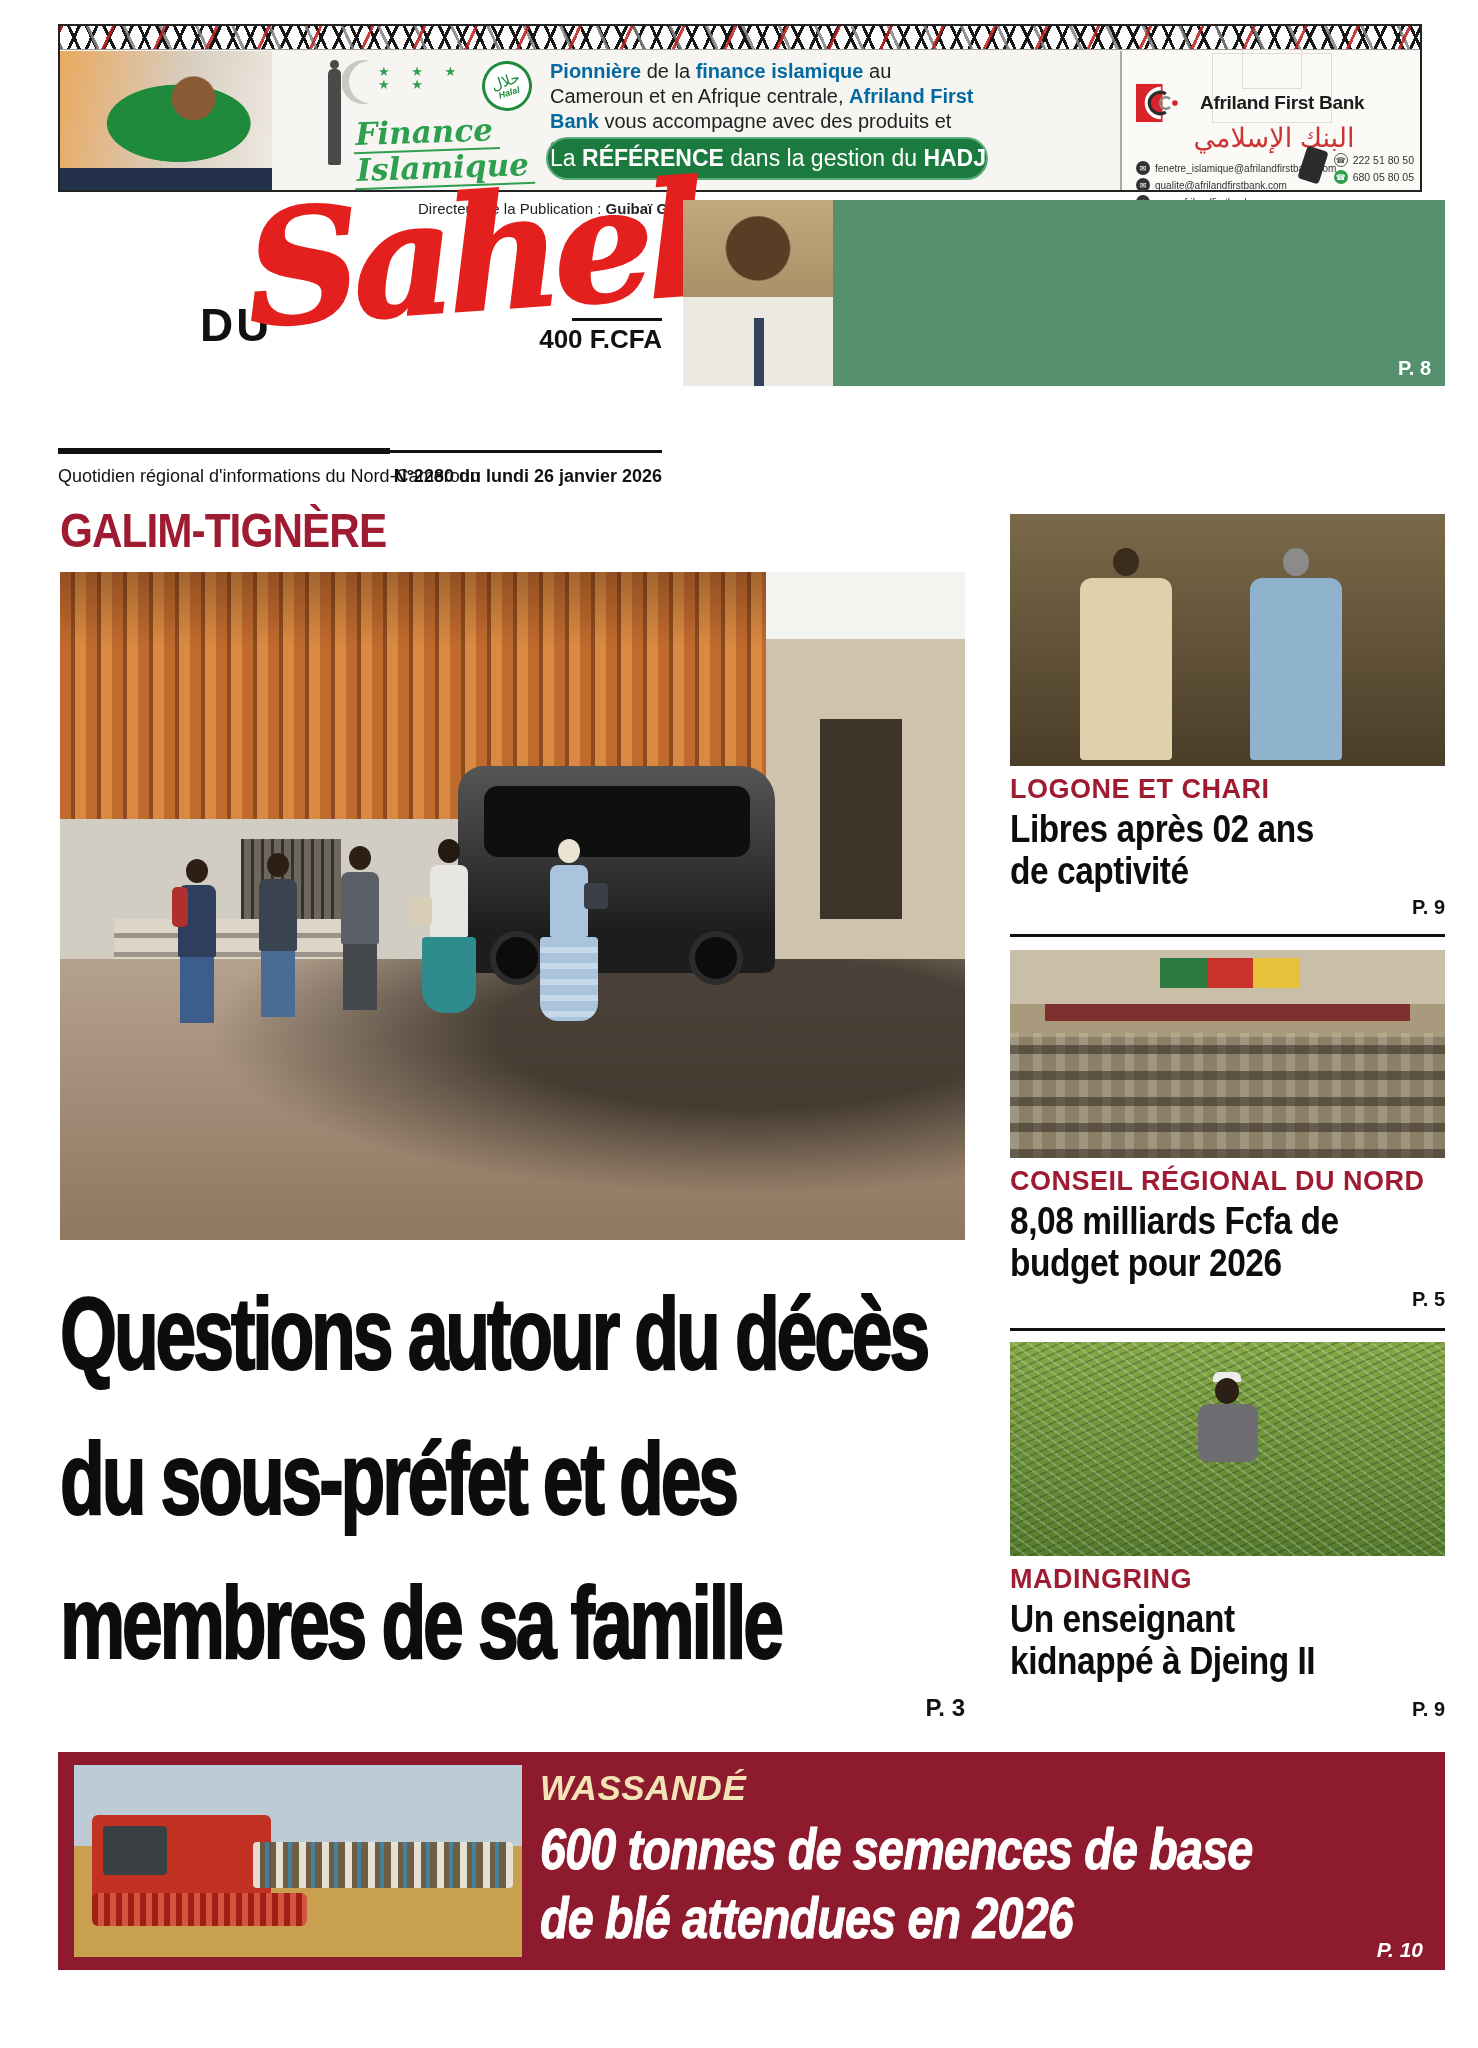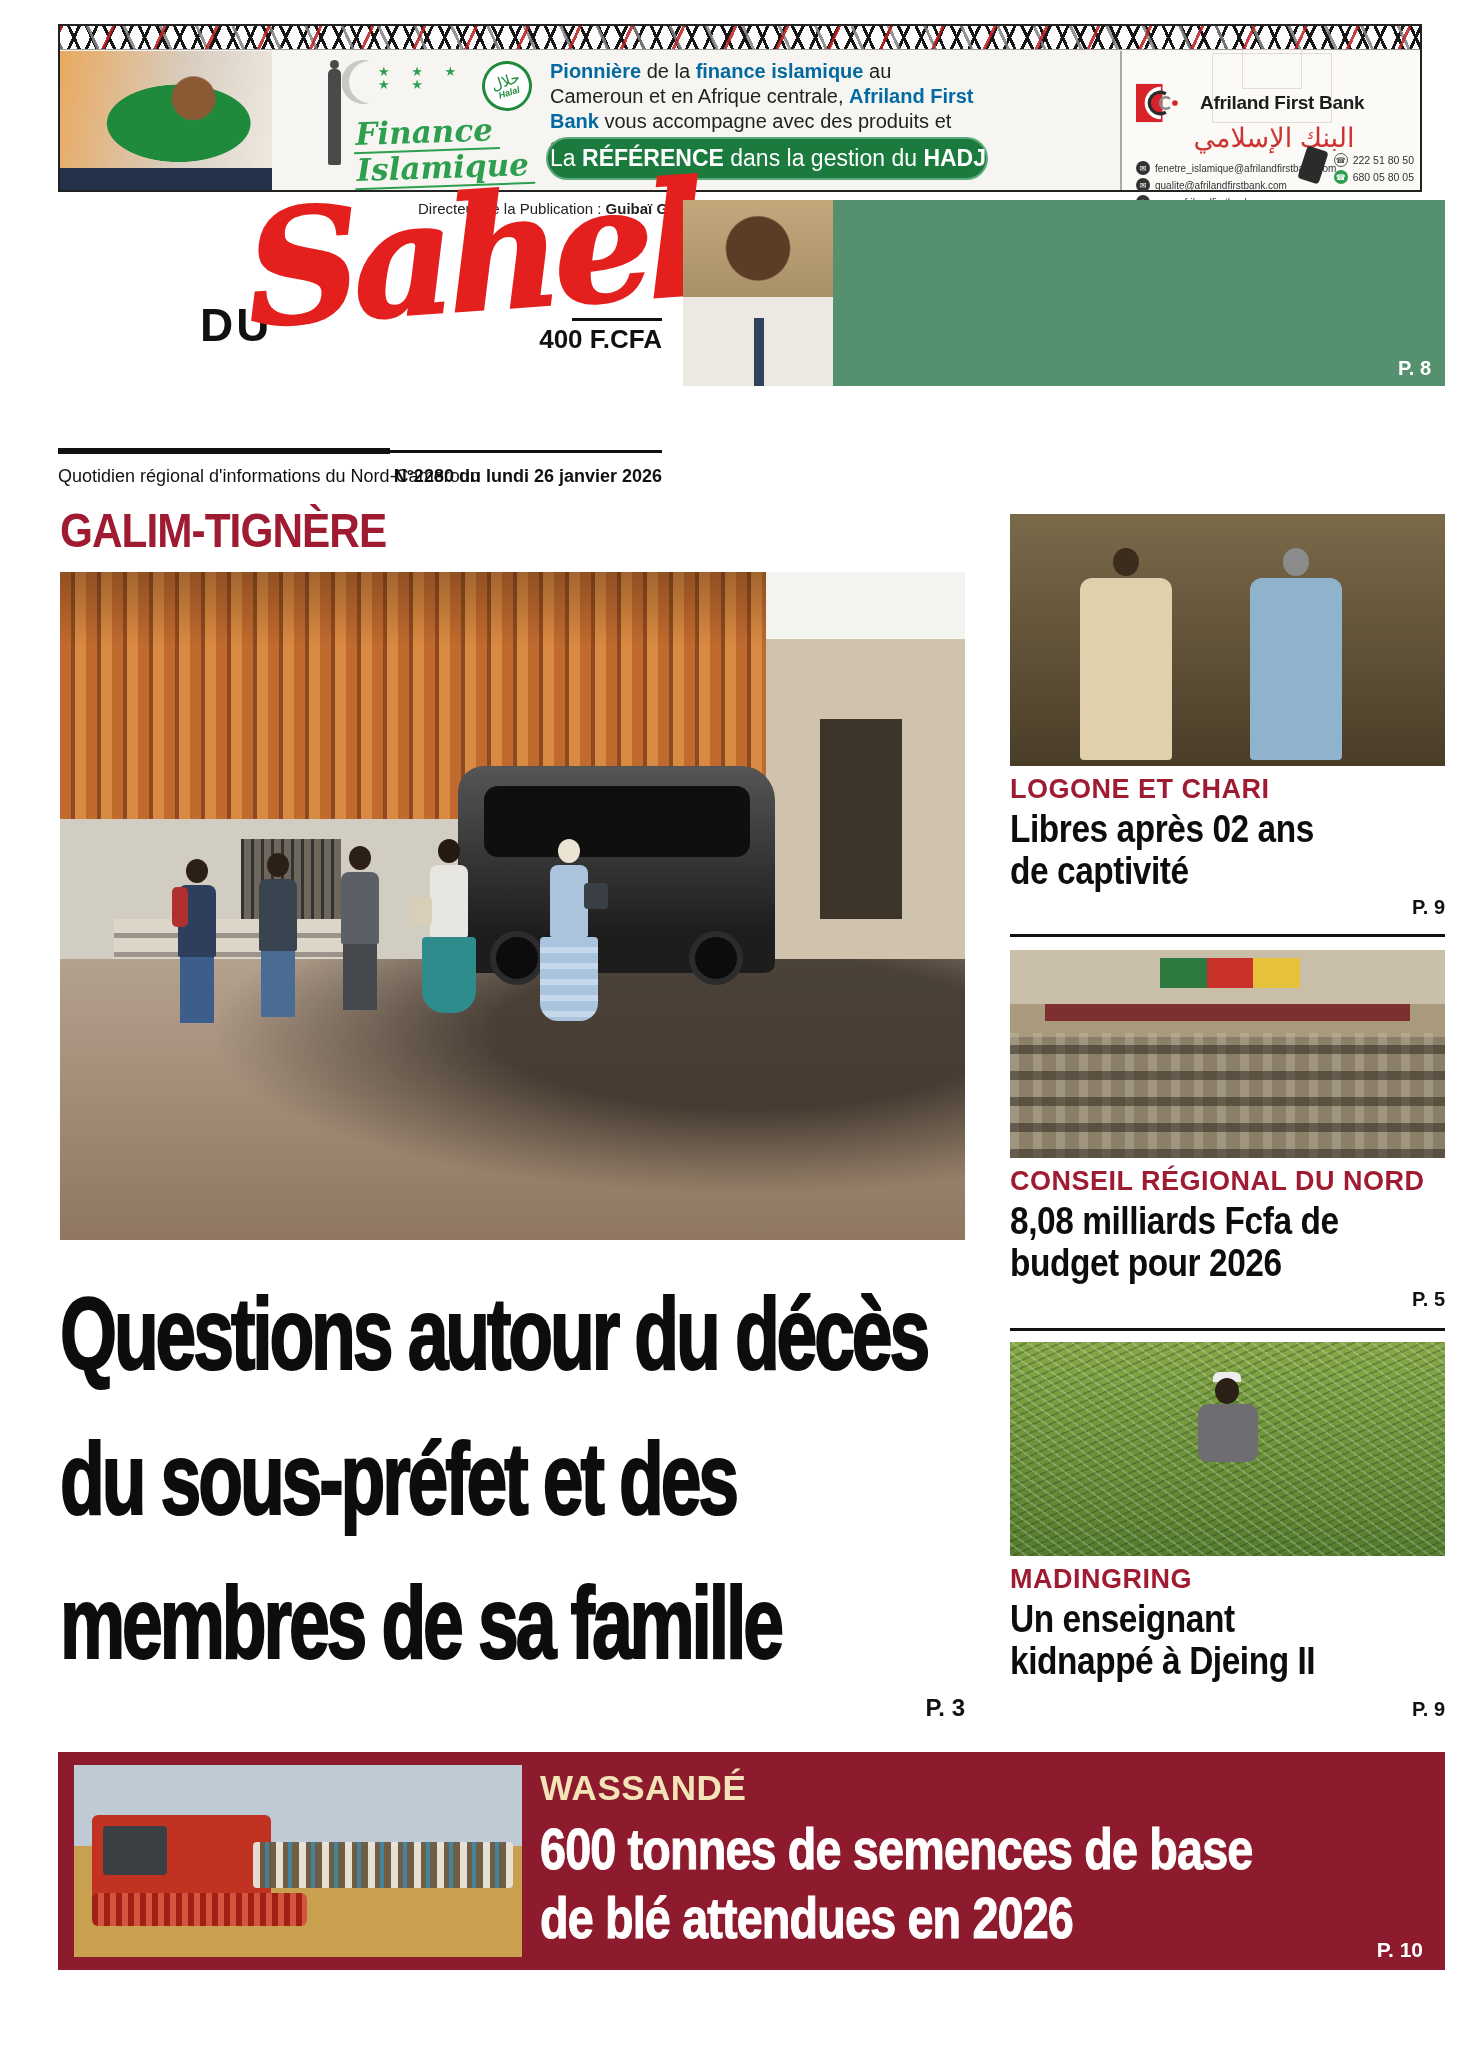--- a/index.html
+++ b/index.html
@@ -142,21 +142,21 @@
   .sb-kicker { position:absolute; left:1010px; width:435px; color:#9e1b32; font-size:27px; font-weight:bold; letter-spacing:.5px; }
   .k1 { top:774px; } .k2 { top:1166px; } .k3 { top:1564px; }
   .sb-title { position:absolute; left:1010px; width:500px; font-size:38px; font-weight:bold; line-height:42px; letter-spacing:-.5px; color:#0d0d0d; transform:scaleX(.88); transform-origin:0 0; white-space:nowrap; }
   .t1 { top:808px; } .t2 { top:1200px; } .t3 { top:1598px; }
   .sb-page { position:absolute; left:1320px; width:125px; text-align:right; font-size:20px; font-weight:bold; color:#111; }
   .g1 { top:896px; } .g2 { top:1288px; } .g3 { top:1698px; }
   .sb-div { position:absolute; left:1010px; width:435px; height:3px; background:#111; }
   .d1 { top:934px; } .d2 { top:1328px; }
 
   
-  .banner { position:absolute; left:58px; top:1752px; width:1387px; height:218px; background:#8e1a2d; }
+  .banner { position:absolute; left:58px; top:1752px; width:1387px; height:218px; background:#8e1a2d;font-style:italic; }
   .bn-photo { position:absolute; left:16px; top:13px; width:448px; height:192px; background:linear-gradient(180deg,#becbd5 0 42%, #c9a050 42%); overflow:hidden; }
   .bn-harv { position:absolute; left:4%; top:26%; width:40%; height:46%; background:#c23222; border-radius:6px; }
   .bn-cab { position:absolute; left:6%; top:12%; width:36%; height:56%; background:#3a3f44; border-radius:4px; }
   .bn-reel { position:absolute; left:0; bottom:-26%; width:120%; height:38%; background:repeating-linear-gradient(90deg,#a02015 0 6px,#d4553f 6px 12px); border-radius:6px; }
   .bn-crowd { position:absolute; right:2%; top:40%; width:58%; height:24%; border-radius:4px; opacity:.95;
     background:repeating-linear-gradient(90deg, #e8e4da 0 7px, #6b5a43 7px 12px, #3c82a0 12px 16px, #6b5a43 16px 23px); }
   .bn-kicker { position:absolute; left:482px; top:16px; color:#f2e4b7; font-size:35px; font-weight:bold; letter-spacing:.5px; }
   .bn-title { position:absolute; left:482px; top:62px; width:1100px; color:#fff; font-weight:bold; font-size:55px; line-height:66px; letter-spacing:-1px; white-space:nowrap; transform:scale(.85,1.05); transform-origin:0 0; -webkit-text-stroke:1px #fff; }
   .bn-page { position:absolute; right:22px; bottom:8px; color:#fff; font-weight:bold; font-size:21px; }
 </style>

